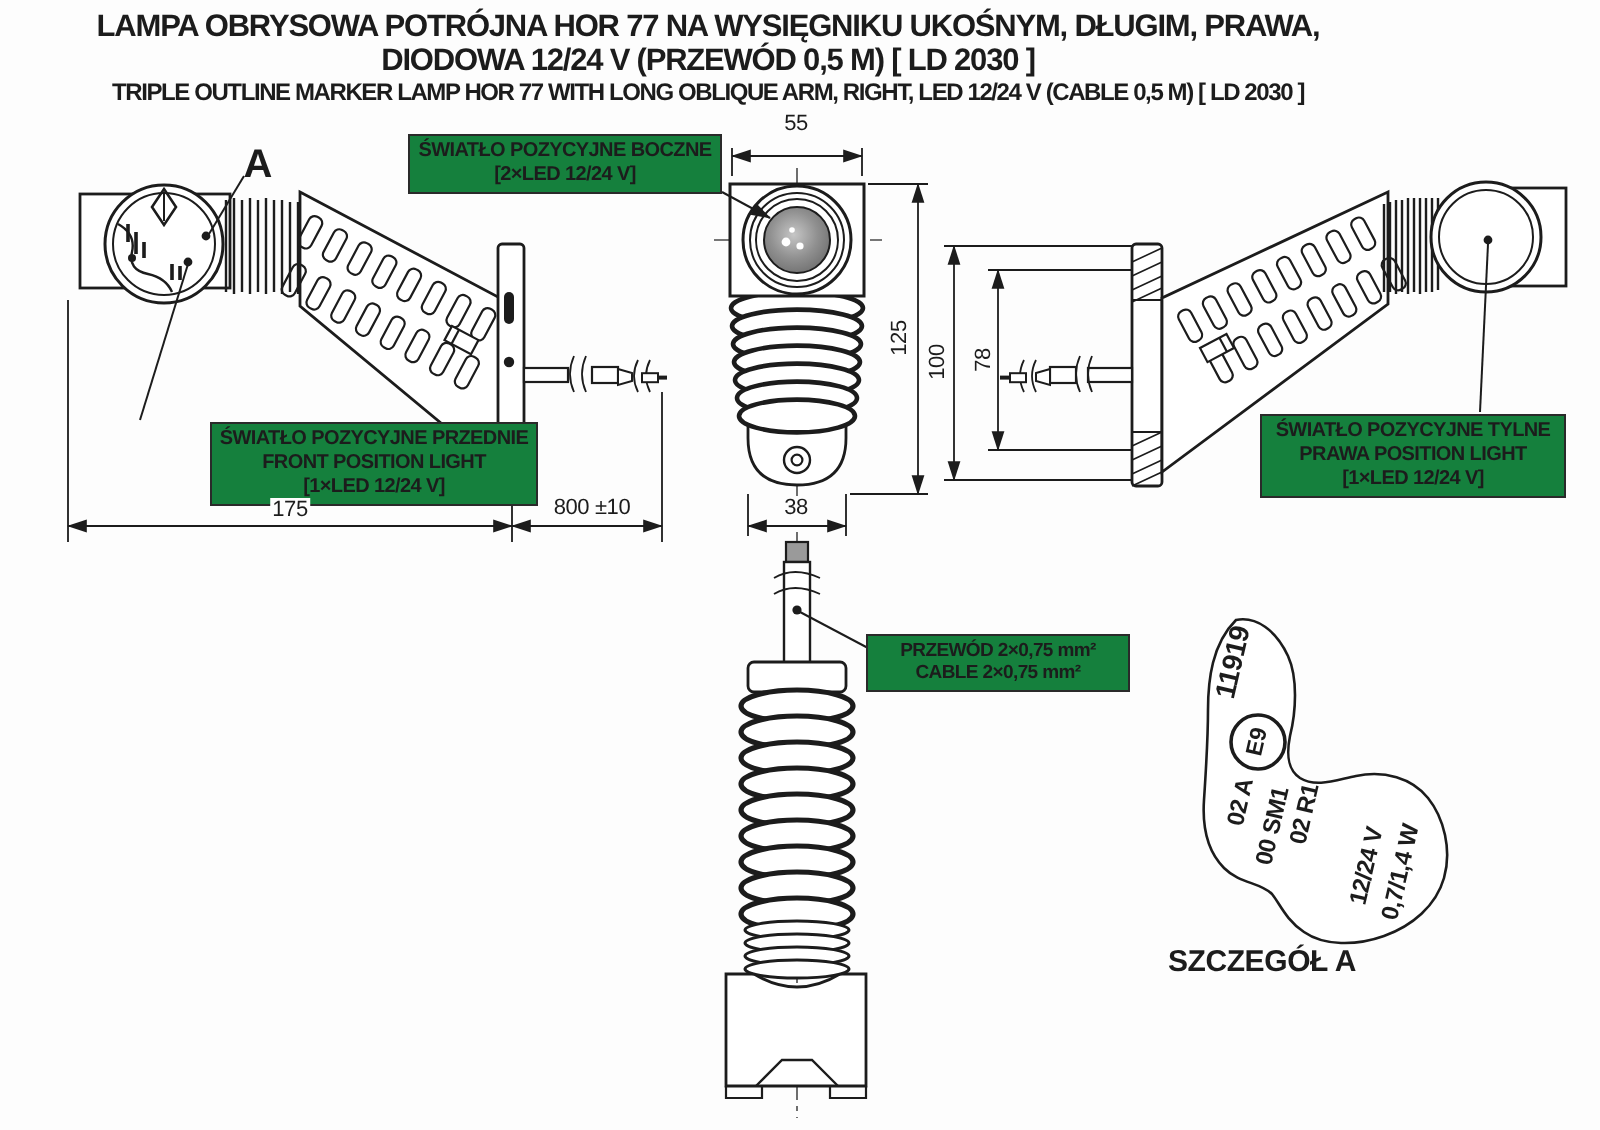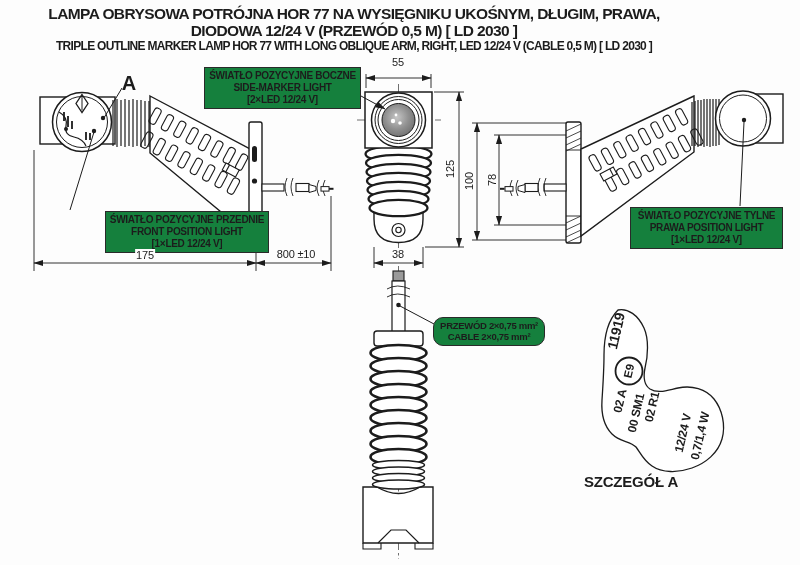--- a/index.html
+++ b/index.html
@@ -235,37 +235,36 @@
   <div class="titleblock">
     <div class="t1">LAMPA OBRYSOWA POTRÓJNA HOR 77 NA WYSIĘGNIKU UKOŚNYM, DŁUGIM, PRAWA,</div>
     <div class="t1">DIODOWA 12/24 V (PRZEWÓD 0,5 M) [ LD 2030 ]</div>
     <div class="t3">TRIPLE OUTLINE MARKER LAMP HOR 77 WITH LONG OBLIQUE ARM, RIGHT, LED 12/24 V (CABLE 0,5 M) [ LD 2030 ]</div>
   </div>
 
   <div class="marker-a" style="left:129px;top:83px;">A</div>
 
   <div class="lbox" style="left:204px;top:67px;width:157px;">
     <div>ŚWIATŁO POZYCYJNE BOCZNE</div>
-    <div>SIDE-MARKER LIGHT</div>
     <div>[2×LED 12/24 V]</div>
   </div>
 
   <div class="lbox" style="left:62px;top:211px;width:164px;margin-left:43px;">
     <div>ŚWIATŁO POZYCYJNE PRZEDNIE</div>
     <div>FRONT POSITION LIGHT</div>
     <div>[1×LED 12/24 V]</div>
   </div>
 
   <div class="lbox" style="left:595px;top:207px;width:153px;margin-left:35px;">
     <div>ŚWIATŁO POZYCYJNE TYLNE</div>
     <div>PRAWA POSITION LIGHT</div>
     <div>[1×LED 12/24 V]</div>
   </div>
 
-  <div class="lbox small" style="left:433px;top:317px;width:112px;border-radius:10px;">
+  <div class="lbox small" style="left:433px;top:317px;width:132px;">
     <div>PRZEWÓD 2×0,75 mm²</div>
     <div>CABLE 2×0,75 mm²</div>
   </div>
 
   <div class="dim" style="left:145px;top:255px;text-align:right;">175</div>
   <div class="dim" style="left:296px;top:254px;">800 ±10</div>
   <div class="dim" style="left:398px;top:254px;">38</div>
   <div class="dim" style="left:398px;top:62px;">55</div>
   <div class="dim rot" style="left:450px;top:169px;">125</div>
   <div class="dim rot" style="left:469px;top:181px;">100</div>

